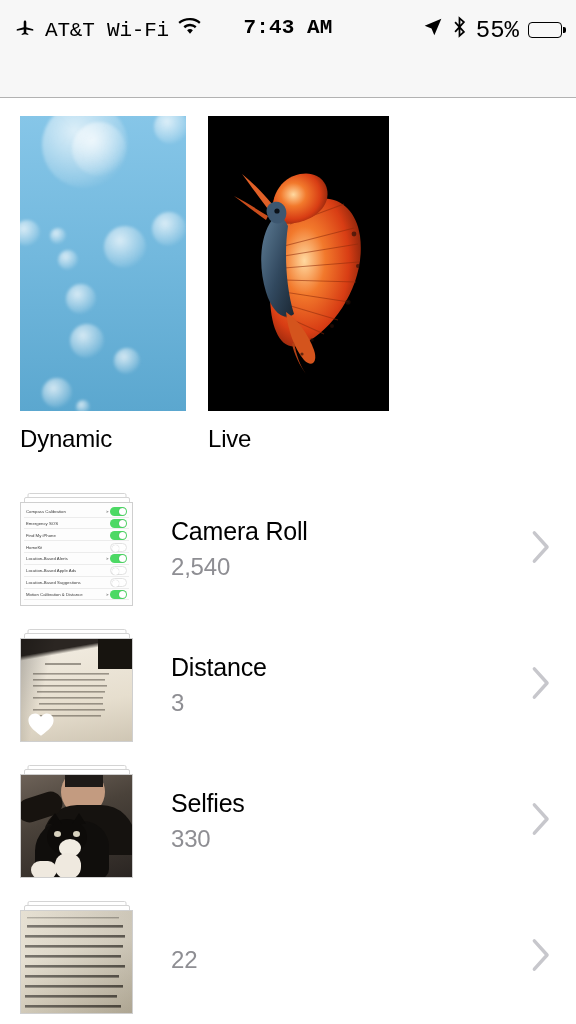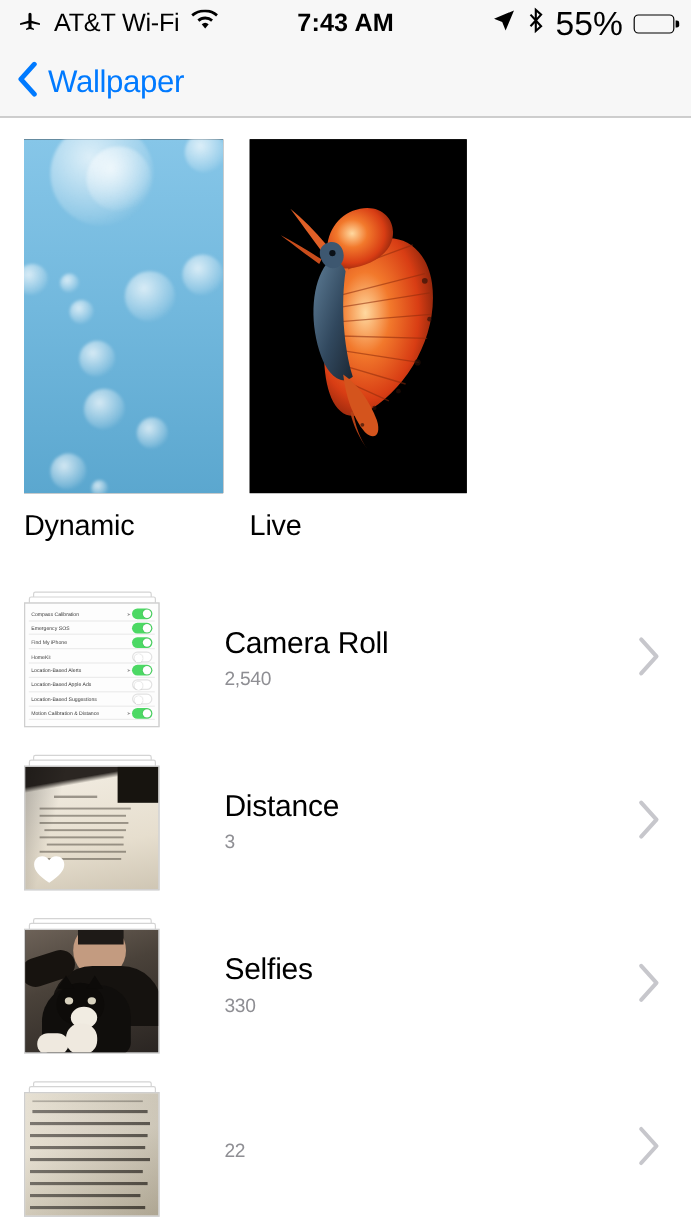--- a/index.html
+++ b/index.html
@@ -8,37 +8,38 @@
     font-family:"Liberation Sans", sans-serif;
     background:#ffffff;
     -webkit-font-smoothing:antialiased;
     overflow:hidden;
   }
 
   
   .status-bar{
     height:40px; width:100%;
     background:#f7f7f7;
-    display:flex; align-items:center;
+    display:flex; align-items:flex-start;
     padding:16px 14px;
     font-size:21px; font-weight:500; color:#000;
     position:relative;
+    font-family:Liberation Mono, monospace;
   }
   .sb-left{ display:flex; align-items:center; gap:9px; }
   .sb-center{
     position:absolute; left:0; right:0; text-align:center;
     font-size:21px; font-weight:600; letter-spacing:.1px;
     pointer-events:none;
   }
   .sb-right{
     margin-left:auto; display:flex; align-items:center; gap:9px;
     position:relative; z-index:2;
   }
   .carrier{ font-size:21px; font-weight:500; letter-spacing:-.2px; }
-  .batt-pct{ font-size:28px; font-weight:500; }
+  .batt-pct{ font-size:24px; font-weight:500; }
   .batt{
     width:34px; height:16px; border:1.8px solid #000;
     border-radius:4px; position:relative; padding:1.6px;
   }
   .batt::after{
     content:""; position:absolute; right:-5px; top:4.2px;
     width:3px; height:6px; background:#000; border-radius:0 2px 2px 0;
   }
   .batt-fill{ height:100%; background:#000; border-radius:1.5px; }
 
@@ -108,26 +109,26 @@
     position:absolute; left:50%; transform:translateX(-50%);
     background:#fff; border:1px solid #d4d4d4;
   }
   .stack-1{ top:0px; width:99px; height:8px; border-radius:2px 2px 0 0; }
   .stack-2{ top:4px; width:106px; height:8px; border-radius:2px 2px 0 0; }
   .album-thumb{
     position:absolute; top:9px; left:0;
     width:113px; height:104px; overflow:hidden;
     background:#ddd; border:1px solid #cfcfcf;
   }
-  .album-text{ margin-left:54px; flex:1; }
+  .album-text{ margin-left:38px; flex:1; }
   .album-name{
     font-size:25px; color:#000; letter-spacing:-.2px; line-height:1.18;
   }
   .album-count{
-    font-size:16px; color:#8e8e93; margin-top:6px; letter-spacing:-.2px;
+    font-size:24px; color:#8e8e93; margin-top:6px; letter-spacing:-.2px;
   }
   .chev{ flex-shrink:0; margin-right:6px; }
 
   
   .set-shot{
     position:absolute; inset:0; background:#fdfdfd; padding:4px 3px;
     display:flex; flex-direction:column; justify-content:space-between;
   }
   .set-row{
     display:flex; align-items:center; justify-content:space-between;
@@ -193,28 +194,20 @@
       </svg>
     </span>
     <span class="batt-pct">55%</span>
     <span class="batt">
       <span class="batt-fill" id="batt-fill" style="width: 55%;"></span>
     </span>
   </div>
 </div>
 
 <div class="nav-bar">
-  <div class="back-btn">
-    <span class="back-chevron">
-      <svg width="18" height="30" viewBox="0 0 14 24" fill="none" stroke="#007aff" stroke-width="3.2" stroke-linecap="round" stroke-linejoin="round">
-        <path d="M11.5 2L2.5 12l9 10"></path>
-      </svg>
-    </span>
-    <span class="back-label">Wallpaper</span>
-  </div>
 </div>
 
 <div class="wall-grid">
 
   <div class="wall-cell">
     <div class="wall-thumb">
       <div class="dynamic-bg"></div>
       <div class="bokeh" style="width:86px;height:86px;left:22px;top:-14px;"></div>
       <div class="bokeh" style="width:54px;height:54px;left:52px;top:6px;"></div>
       <div class="bokeh" style="width:34px;height:34px;left:134px;top:-6px;"></div>

